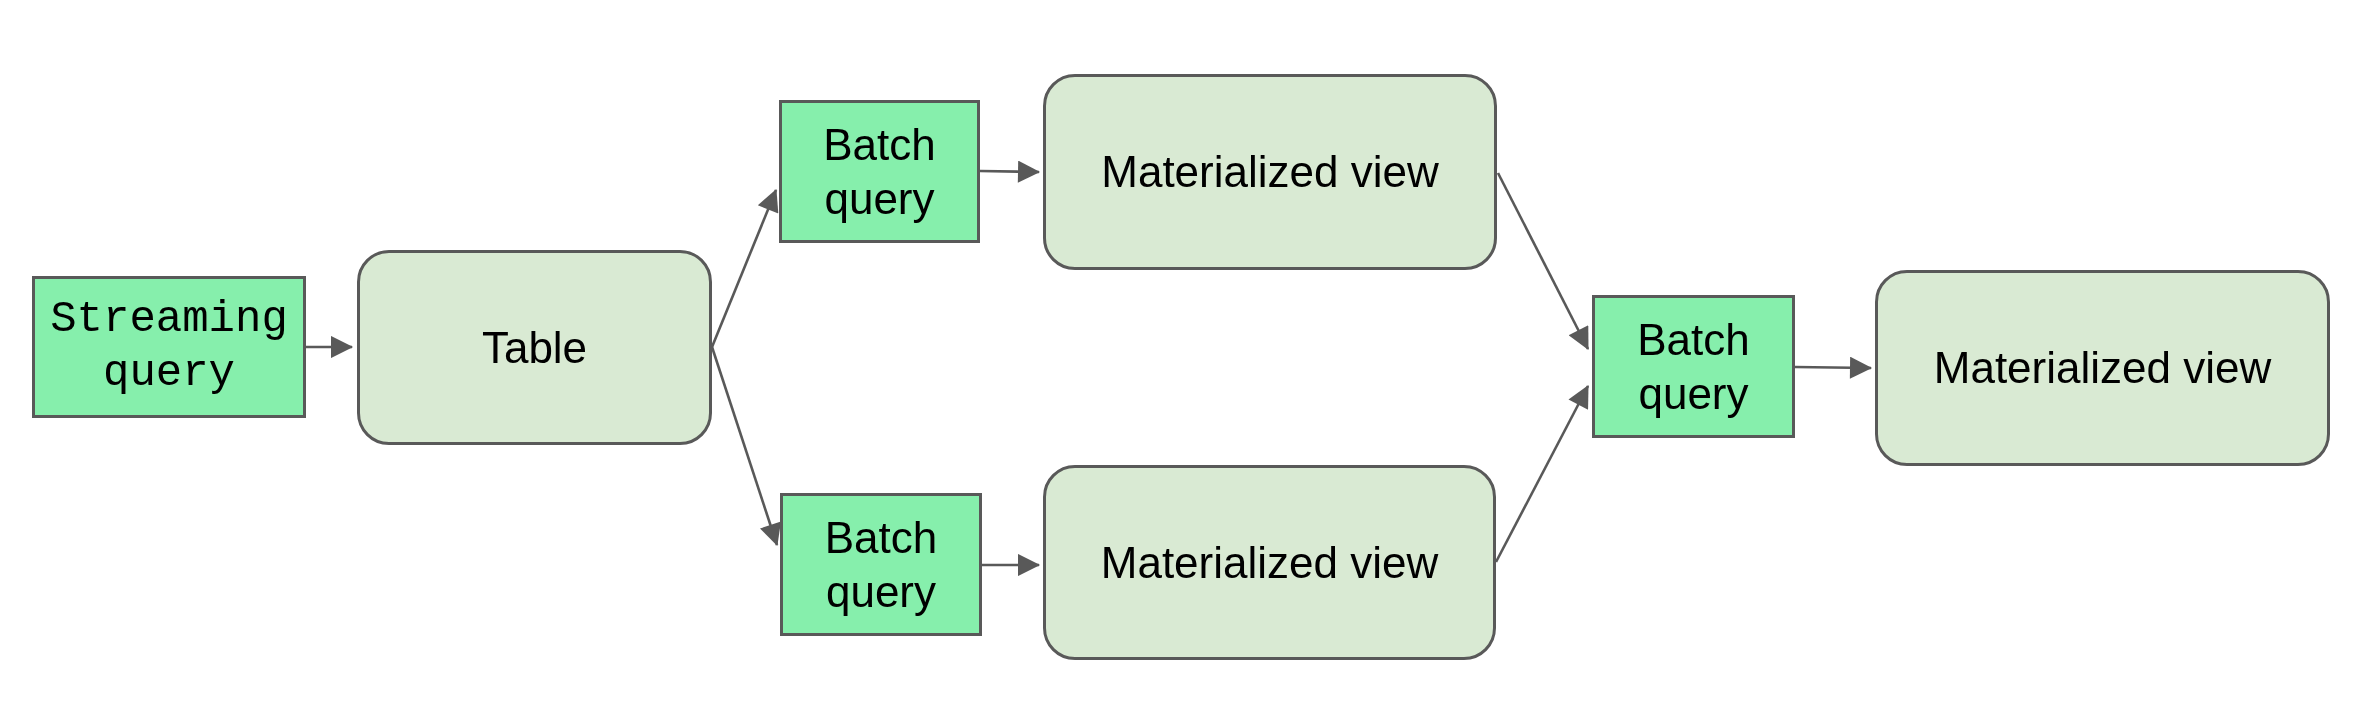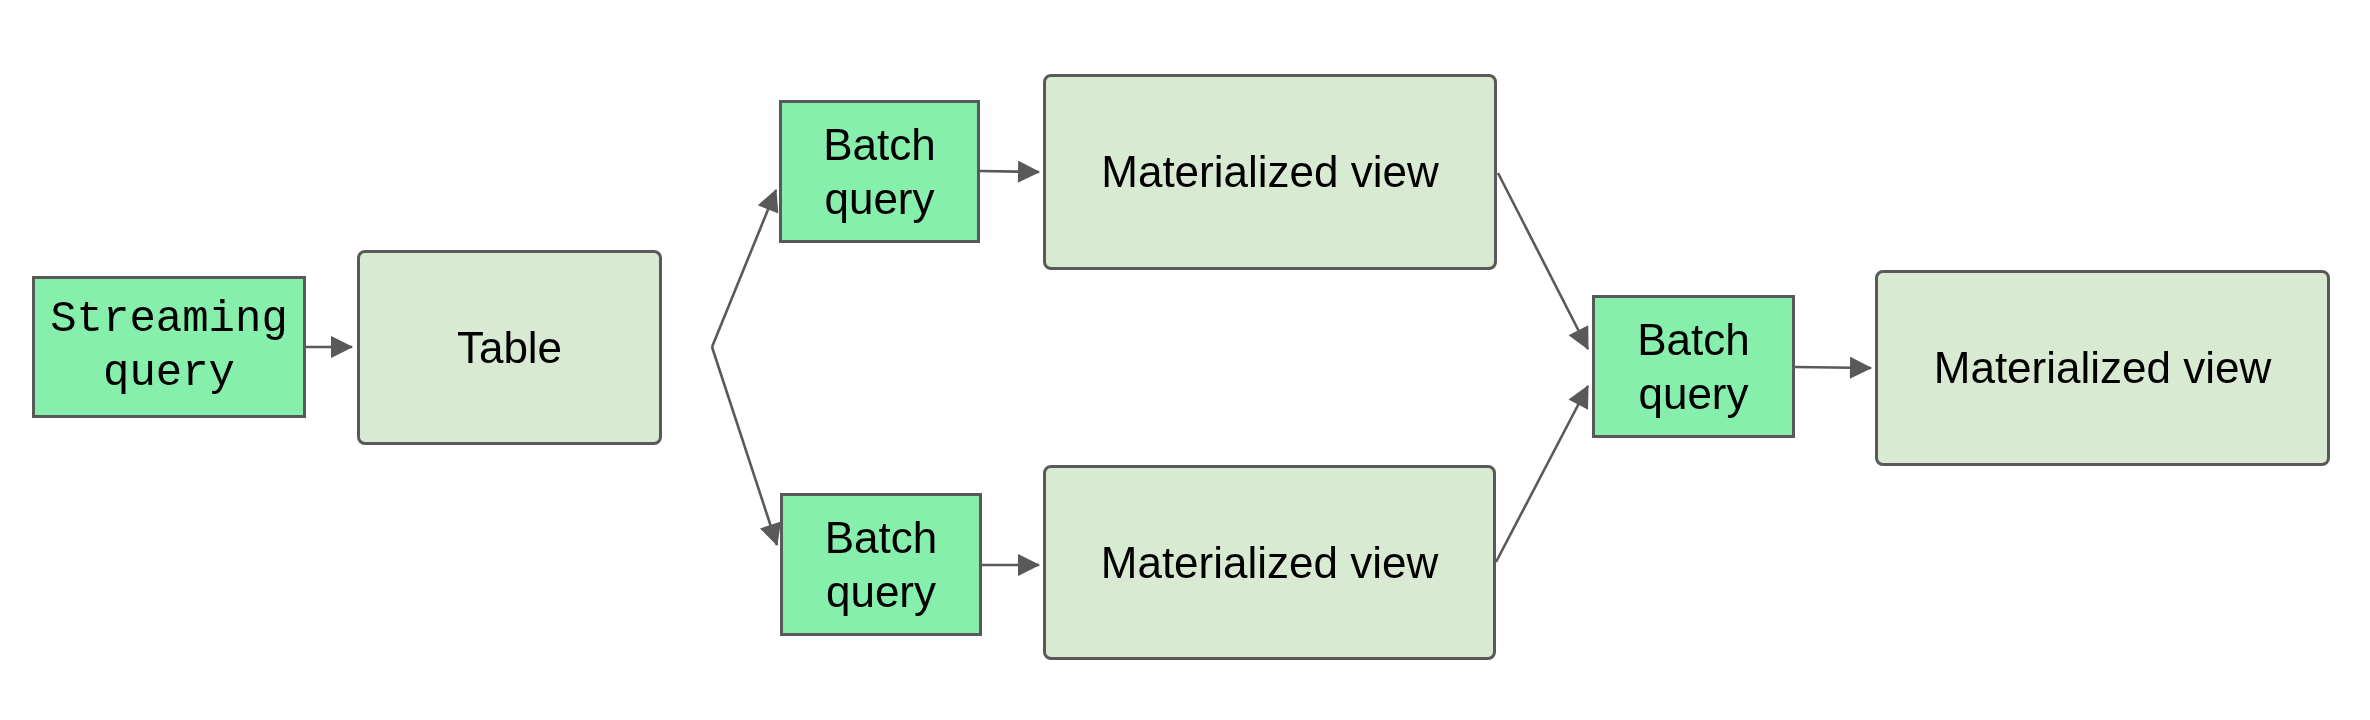--- a/index.html
+++ b/index.html
@@ -13,24 +13,24 @@
   .arrow-layer{position:absolute;left:0;top:0;width:2370px;height:720px;}
   .node{
     position:absolute;
     display:flex;align-items:center;justify-content:center;
     text-align:center;
     font-size:44px;line-height:1.22;color:#000000;
     box-sizing:border-box;
     padding:0 14px;
   }
   .node.rect{background:#86efac;border:3px solid #595959;}
-  .node.round{background:#d9ead3;border:3px solid #595959;border-radius:8px;}
+  .node.round{background:#d9ead3;border:3px solid #595959;border-radius:32px;}
 
   #n-streaming   {left:32px;  top:276px; width:274px; height:142px;font-family:Liberation Mono, monospace;}
-  #n-table       {left:357px; top:250px; width:305px; height:195px;}
+  #n-table       {left:357px; top:250px; width:355px; height:195px;}
   #n-batch-top   {left:779px; top:100px; width:201px; height:143px;}
   #n-mv-top      {left:1043px;top:74px;  width:454px; height:196px;}
   #n-batch-bottom{left:780px; top:493px; width:202px; height:143px;}
   #n-mv-bottom   {left:1043px;top:465px; width:453px; height:195px;}
   #n-batch-right {left:1592px;top:295px; width:203px; height:143px;}
   #n-mv-right    {left:1875px;top:270px; width:455px; height:196px;}
 </style>
 </head>
 <body>
 

